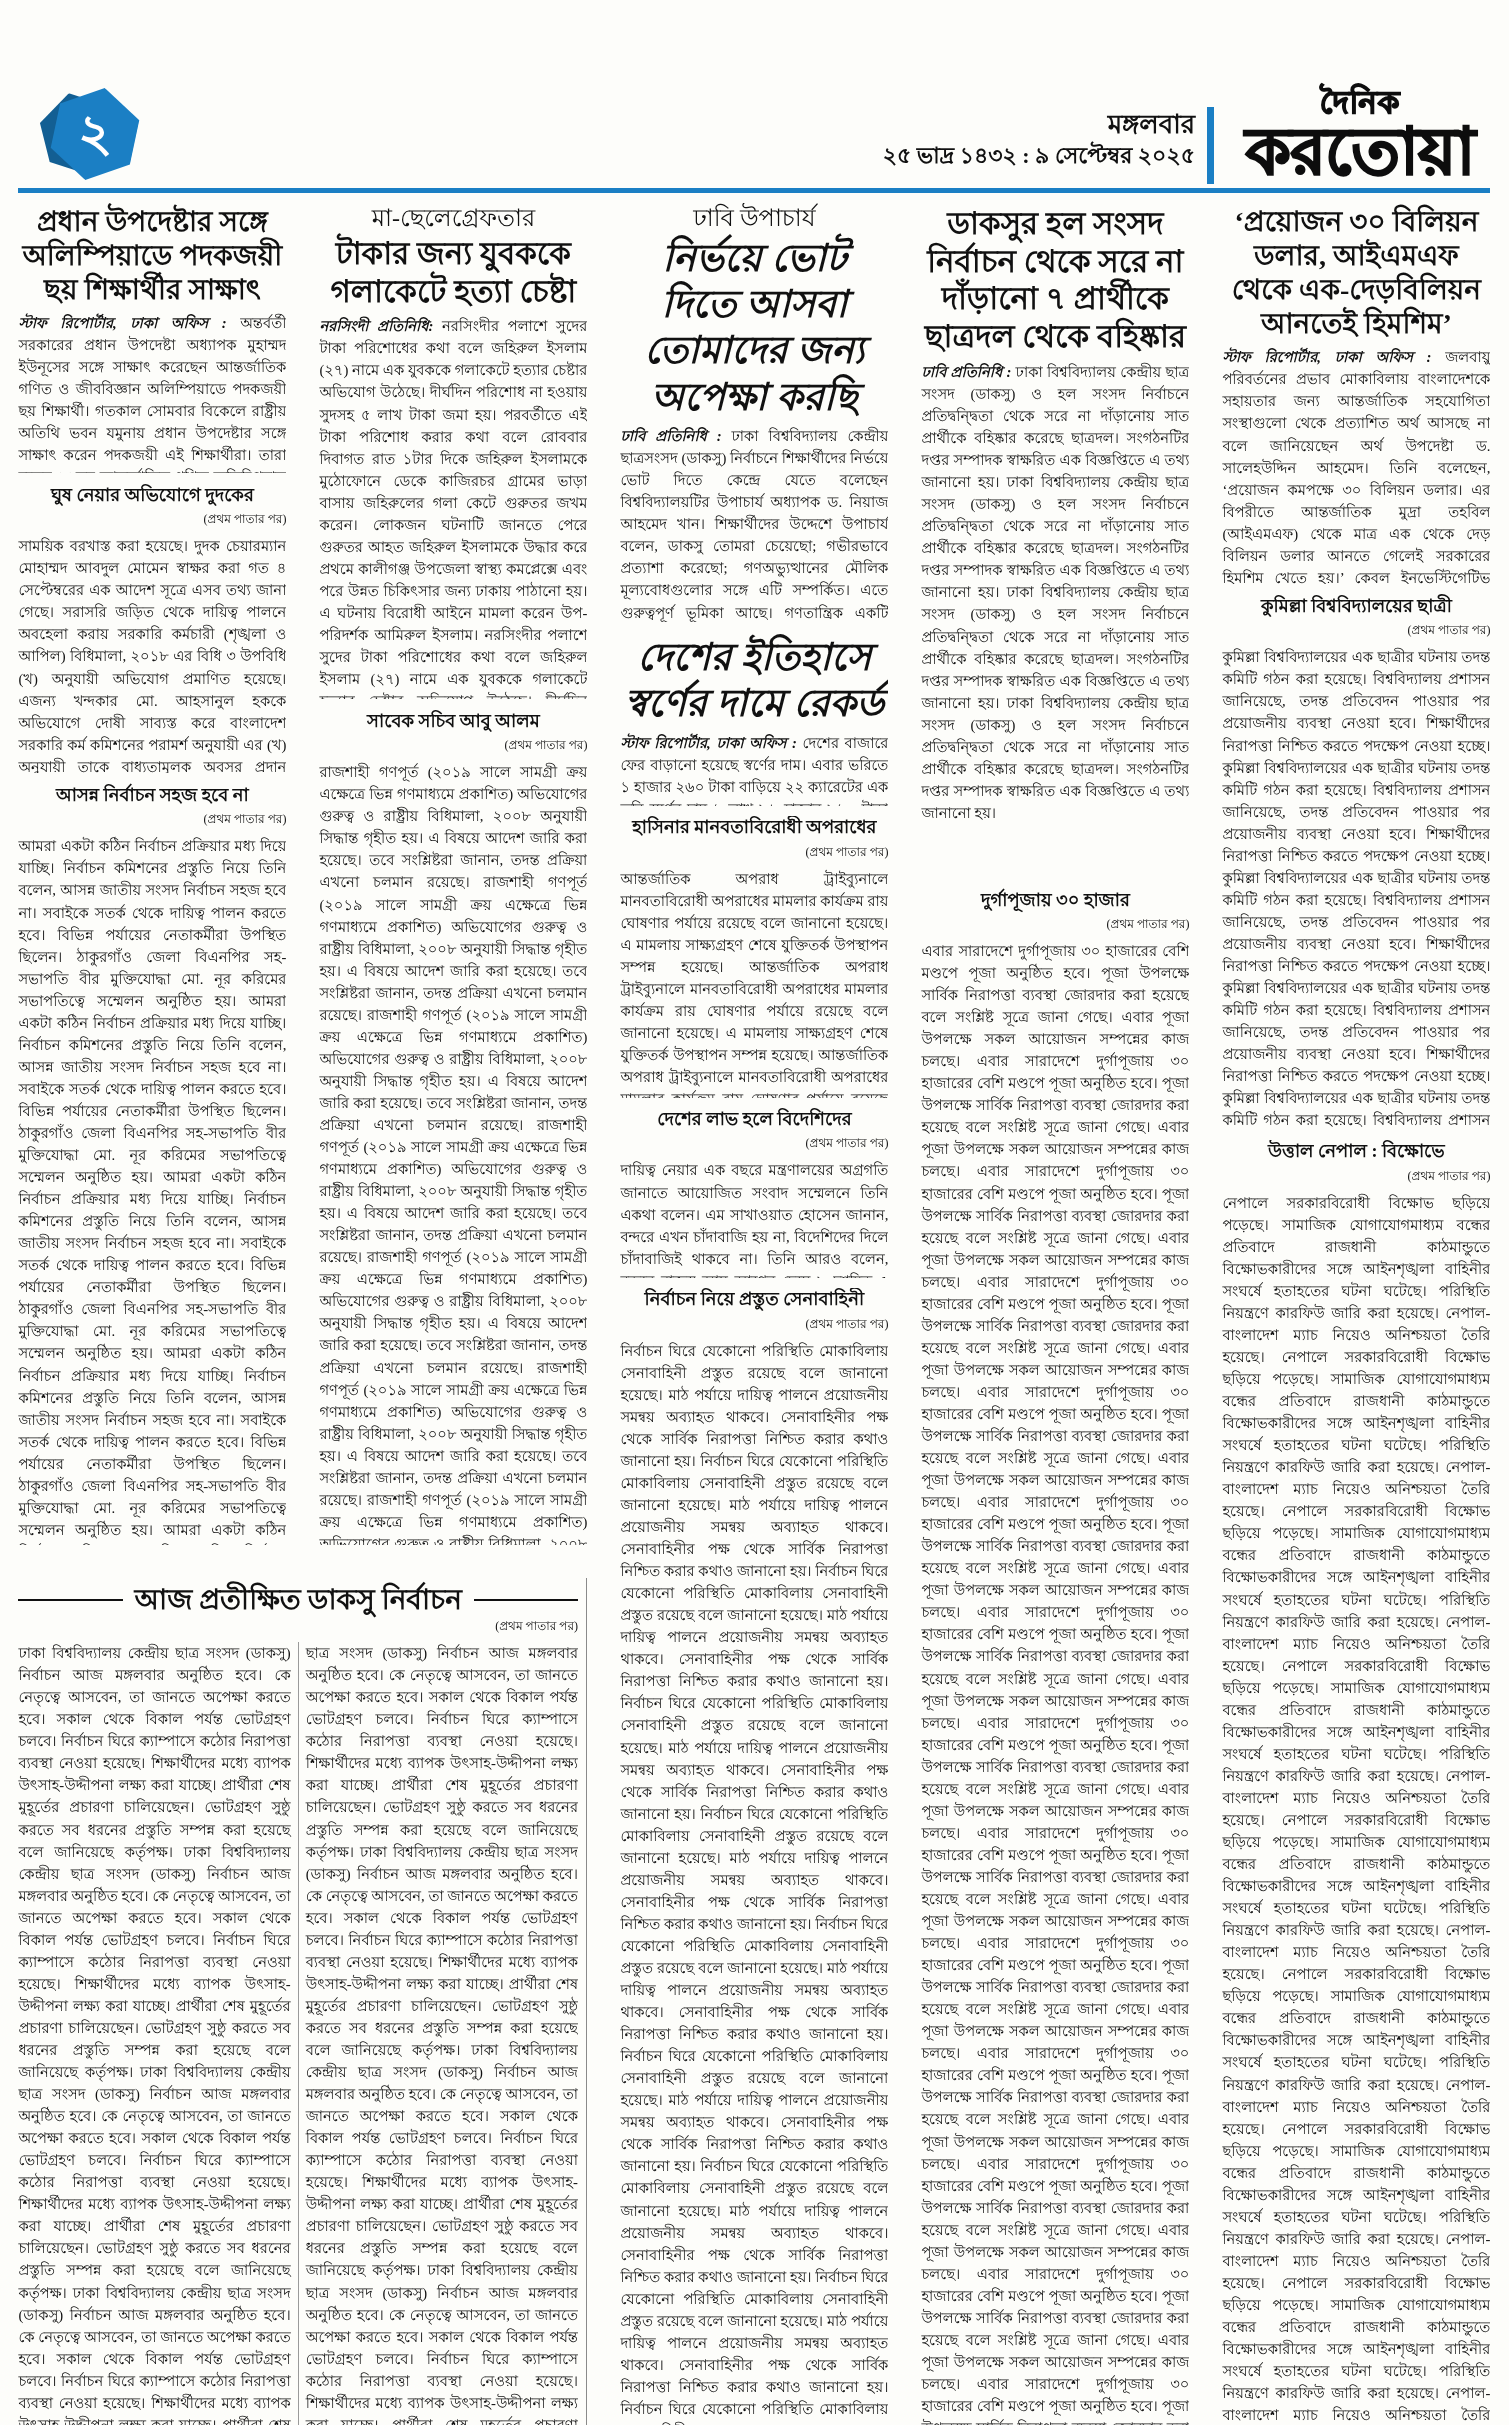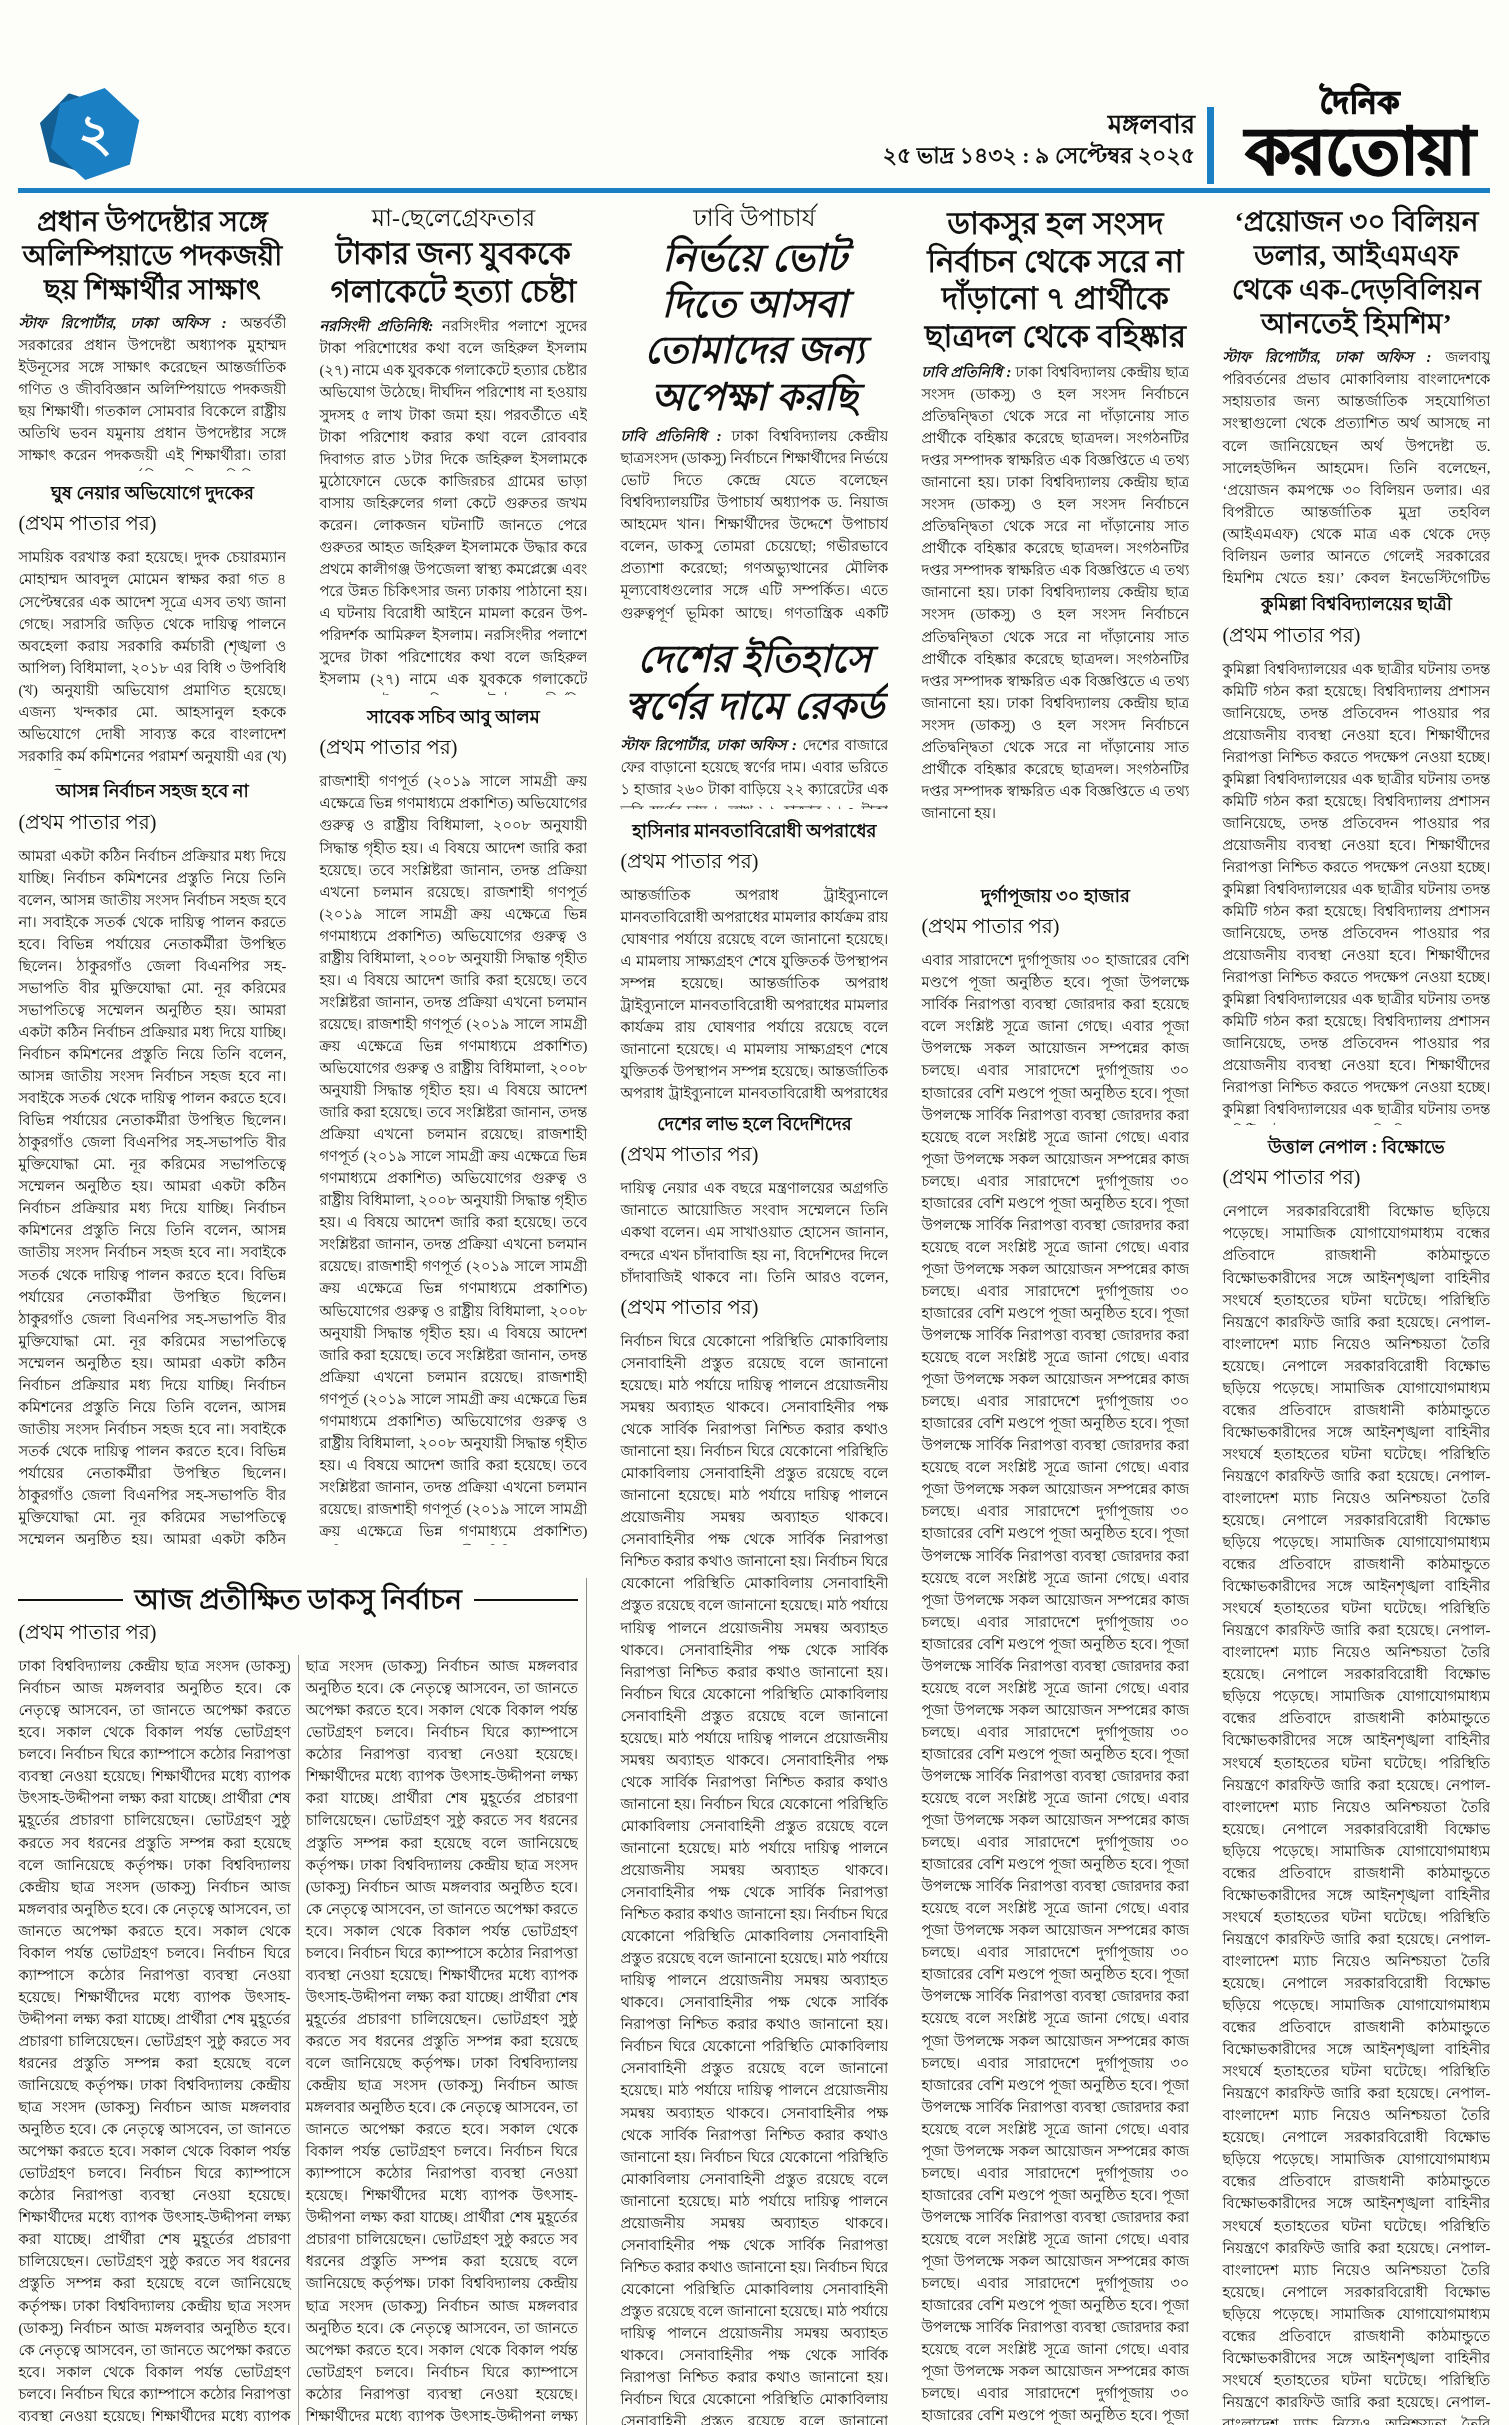--- a/index.html
+++ b/index.html
@@ -55,21 +55,21 @@
   .kicker { text-align:center; font-size:24px; font-weight:normal; line-height:1.25; }
   .kicker.light { font-weight:normal; }
   h2.headline {
     text-align:center; font-weight:bold; line-height:1.22;
     font-family:"Liberation Serif",serif; margin:1.7px 0 5px 0;
   }
   .h-xl { font-size:38px;font-style:italic; }
   .h-lg { font-size:31px; }
   .h-md { font-size:28px; }
   .h-sm { font-size:18px; }
-  .note { text-align:left; font-size:20px; margin:-1.7px 0 5px 0; }
+  .note { text-align:right; font-size:12px; margin:-1.7px 0 5px 0; }
   .body-block {
     font-size:14.7px; line-height:1.5; text-align:justify; overflow:hidden;
     word-break:break-word;
   }
   .byline { font-weight:bold; font-style:italic; }
   .rule-head { display:flex; align-items:center; gap:11.7px; margin:5px 0 1.7px 0; }
   .rule-head .rule { flex:1; height:2.5px; background:#111; }
   .rule-head h2 { white-space:nowrap; margin:0; }
   .two-col { columns:2; column-gap:15px; column-rule:0.8px solid #9a9a9a; }
   .mt-sm { margin-top:10px; }
@@ -144,20 +144,21 @@
         <h2 class="headline h-sm">হাসিনার মানবতাবিরোধী অপরাধের</h2>
         <div class="note">(প্রথম পাতার পর)</div>
         <p class="body-block grow"><span>আন্তর্জাতিক অপরাধ ট্রাইব্যুনালে মানবতাবিরোধী অপরাধের মামলার কার্যক্রম রায় ঘোষণার পর্যায়ে রয়েছে বলে জানানো হয়েছে। এ মামলায় সাক্ষ্যগ্রহণ শেষে যুক্তিতর্ক উপস্থাপন সম্পন্ন হয়েছে। আন্তর্জাতিক অপরাধ ট্রাইব্যুনালে মানবতাবিরোধী অপরাধের মামলার কার্যক্রম রায় ঘোষণার পর্যায়ে রয়েছে বলে জানানো হয়েছে। এ মামলায় সাক্ষ্যগ্রহণ শেষে যুক্তিতর্ক উপস্থাপন সম্পন্ন হয়েছে। আন্তর্জাতিক অপরাধ ট্রাইব্যুনালে মানবতাবিরোধী অপরাধের মামলার কার্যক্রম রায় ঘোষণার পর্যায়ে রয়েছে বলে জানানো হয়েছে। এ মামলায় সাক্ষ্যগ্রহণ শেষে যুক্তিতর্ক উপস্থাপন সম্পন্ন হয়েছে। আন্তর্জাতিক অপরাধ ট্রাইব্যুনালে মানবতাবিরোধী অপরাধের মামলার কার্যক্রম রায় ঘোষণার পর্যায়ে রয়েছে বলে জানানো হয়েছে। এ মামলায় সাক্ষ্যগ্রহণ শেষে যুক্তিতর্ক উপস্থাপন সম্পন্ন হয়েছে। আন্তর্জাতিক অপরাধ ট্রাইব্যুনালে মানবতাবিরোধী অপরাধের মামলার কার্যক্রম রায় ঘোষণার পর্যায়ে রয়েছে বলে জানানো হয়েছে। এ মামলায় সাক্ষ্যগ্রহণ শেষে যুক্তিতর্ক উপস্থাপন সম্পন্ন হয়েছে।</span></p>
       </div>
       <div class="article mt-sm" style="height:218px;">
         <h2 class="headline h-sm">দেশের লাভ হলে বিদেশিদের</h2>
         <div class="note">(প্রথম পাতার পর)</div>
         <p class="body-block grow"><span>দায়িত্ব নেয়ার এক বছরে মন্ত্রণালয়ের অগ্রগতি জানাতে আয়োজিত সংবাদ সম্মেলনে তিনি একথা বলেন। এম সাখাওয়াত হোসেন জানান, বন্দরে এখন চাঁদাবাজি হয় না, বিদেশিদের দিলে চাঁদাবাজিই থাকবে না। তিনি আরও বলেন, বন্দরে রাজস্ব আয় আগের চেয়ে ৮ দশমিক ৫ ভাগ বেড়েছে। ২০২৪-২৫ অর্থবছরে নৌ পরিবহন মন্ত্রণালয়ের বিভিন্ন সংস্থার রাজস্ব আয় হয়েছে ৬ হাজার ৫৭৫ কোটি ৯৭ লাখ টাকা। যা আগের অর্থবছরের তুলনায় বেশি। দায়িত্ব নেয়ার এক বছরে মন্ত্রণালয়ের অগ্রগতি জানাতে আয়োজিত সংবাদ সম্মেলনে তিনি একথা বলেন। এম সাখাওয়াত হোসেন জানান, বন্দরে এখন চাঁদাবাজি হয় না, বিদেশিদের দিলে চাঁদাবাজিই থাকবে না। তিনি আরও বলেন, বন্দরে রাজস্ব আয় আগের চেয়ে ৮ দশমিক ৫ ভাগ বেড়েছে। ২০২৪-২৫ অর্থবছরে নৌ পরিবহন মন্ত্রণালয়ের বিভিন্ন সংস্থার রাজস্ব আয় হয়েছে ৬ হাজার ৫৭৫ কোটি ৯৭ লাখ টাকা। যা আগের অর্থবছরের তুলনায় বেশি।</span></p>
       </div>
       <div class="article mt-sm grow">
+        <h2 class="headline h-sm">নির্বাচন নিয়ে প্রস্তুত সেনাবাহিনী</h2>
         <div class="note">(প্রথম পাতার পর)</div>
         <p class="body-block grow"><span>নির্বাচন ঘিরে যেকোনো পরিস্থিতি মোকাবিলায় সেনাবাহিনী প্রস্তুত রয়েছে বলে জানানো হয়েছে। মাঠ পর্যায়ে দায়িত্ব পালনে প্রয়োজনীয় সমন্বয় অব্যাহত থাকবে। সেনাবাহিনীর পক্ষ থেকে সার্বিক নিরাপত্তা নিশ্চিত করার কথাও জানানো হয়। নির্বাচন ঘিরে যেকোনো পরিস্থিতি মোকাবিলায় সেনাবাহিনী প্রস্তুত রয়েছে বলে জানানো হয়েছে। মাঠ পর্যায়ে দায়িত্ব পালনে প্রয়োজনীয় সমন্বয় অব্যাহত থাকবে। সেনাবাহিনীর পক্ষ থেকে সার্বিক নিরাপত্তা নিশ্চিত করার কথাও জানানো হয়। নির্বাচন ঘিরে যেকোনো পরিস্থিতি মোকাবিলায় সেনাবাহিনী প্রস্তুত রয়েছে বলে জানানো হয়েছে। মাঠ পর্যায়ে দায়িত্ব পালনে প্রয়োজনীয় সমন্বয় অব্যাহত থাকবে। সেনাবাহিনীর পক্ষ থেকে সার্বিক নিরাপত্তা নিশ্চিত করার কথাও জানানো হয়। নির্বাচন ঘিরে যেকোনো পরিস্থিতি মোকাবিলায় সেনাবাহিনী প্রস্তুত রয়েছে বলে জানানো হয়েছে। মাঠ পর্যায়ে দায়িত্ব পালনে প্রয়োজনীয় সমন্বয় অব্যাহত থাকবে। সেনাবাহিনীর পক্ষ থেকে সার্বিক নিরাপত্তা নিশ্চিত করার কথাও জানানো হয়। নির্বাচন ঘিরে যেকোনো পরিস্থিতি মোকাবিলায় সেনাবাহিনী প্রস্তুত রয়েছে বলে জানানো হয়েছে। মাঠ পর্যায়ে দায়িত্ব পালনে প্রয়োজনীয় সমন্বয় অব্যাহত থাকবে। সেনাবাহিনীর পক্ষ থেকে সার্বিক নিরাপত্তা নিশ্চিত করার কথাও জানানো হয়। নির্বাচন ঘিরে যেকোনো পরিস্থিতি মোকাবিলায় সেনাবাহিনী প্রস্তুত রয়েছে বলে জানানো হয়েছে। মাঠ পর্যায়ে দায়িত্ব পালনে প্রয়োজনীয় সমন্বয় অব্যাহত থাকবে। সেনাবাহিনীর পক্ষ থেকে সার্বিক নিরাপত্তা নিশ্চিত করার কথাও জানানো হয়। নির্বাচন ঘিরে যেকোনো পরিস্থিতি মোকাবিলায় সেনাবাহিনী প্রস্তুত রয়েছে বলে জানানো হয়েছে। মাঠ পর্যায়ে দায়িত্ব পালনে প্রয়োজনীয় সমন্বয় অব্যাহত থাকবে। সেনাবাহিনীর পক্ষ থেকে সার্বিক নিরাপত্তা নিশ্চিত করার কথাও জানানো হয়। নির্বাচন ঘিরে যেকোনো পরিস্থিতি মোকাবিলায় সেনাবাহিনী প্রস্তুত রয়েছে বলে জানানো হয়েছে। মাঠ পর্যায়ে দায়িত্ব পালনে প্রয়োজনীয় সমন্বয় অব্যাহত থাকবে। সেনাবাহিনীর পক্ষ থেকে সার্বিক নিরাপত্তা নিশ্চিত করার কথাও জানানো হয়। নির্বাচন ঘিরে যেকোনো পরিস্থিতি মোকাবিলায় সেনাবাহিনী প্রস্তুত রয়েছে বলে জানানো হয়েছে। মাঠ পর্যায়ে দায়িত্ব পালনে প্রয়োজনীয় সমন্বয় অব্যাহত থাকবে। সেনাবাহিনীর পক্ষ থেকে সার্বিক নিরাপত্তা নিশ্চিত করার কথাও জানানো হয়। নির্বাচন ঘিরে যেকোনো পরিস্থিতি মোকাবিলায় সেনাবাহিনী প্রস্তুত রয়েছে বলে জানানো হয়েছে। মাঠ পর্যায়ে দায়িত্ব পালনে প্রয়োজনীয় সমন্বয় অব্যাহত থাকবে। সেনাবাহিনীর পক্ষ থেকে সার্বিক নিরাপত্তা নিশ্চিত করার কথাও জানানো হয়। নির্বাচন ঘিরে যেকোনো পরিস্থিতি মোকাবিলায় সেনাবাহিনী প্রস্তুত রয়েছে বলে জানানো হয়েছে। মাঠ পর্যায়ে দায়িত্ব পালনে প্রয়োজনীয় সমন্বয় অব্যাহত থাকবে। সেনাবাহিনীর পক্ষ থেকে সার্বিক নিরাপত্তা নিশ্চিত করার কথাও জানানো হয়। নির্বাচন ঘিরে যেকোনো পরিস্থিতি মোকাবিলায় সেনাবাহিনী প্রস্তুত রয়েছে বলে জানানো হয়েছে। মাঠ পর্যায়ে দায়িত্ব পালনে প্রয়োজনীয় সমন্বয় অব্যাহত থাকবে। সেনাবাহিনীর পক্ষ থেকে সার্বিক নিরাপত্তা নিশ্চিত করার কথাও জানানো হয়।</span></p>
       </div>
     </div>
 
     <div id="col4" class="col">
       <div class="article" style="height:708px;">
         <h2 class="headline h-lg">ডাকসুর হল সংসদ নির্বাচন থেকে সরে না দাঁড়ানো ৭ প্রার্থীকে ছাত্রদল থেকে বহিষ্কার</h2>
         <p class="body-block grow"><span class="byline">ঢাবি প্রতিনিধি :</span> <span>ঢাকা বিশ্ববিদ্যালয় কেন্দ্রীয় ছাত্র সংসদ (ডাকসু) ও হল সংসদ নির্বাচনে প্রতিদ্বন্দ্বিতা থেকে সরে না দাঁড়ানোয় সাত প্রার্থীকে বহিষ্কার করেছে ছাত্রদল। সংগঠনটির দপ্তর সম্পাদক স্বাক্ষরিত এক বিজ্ঞপ্তিতে এ তথ্য জানানো হয়। ঢাকা বিশ্ববিদ্যালয় কেন্দ্রীয় ছাত্র সংসদ (ডাকসু) ও হল সংসদ নির্বাচনে প্রতিদ্বন্দ্বিতা থেকে সরে না দাঁড়ানোয় সাত প্রার্থীকে বহিষ্কার করেছে ছাত্রদল। সংগঠনটির দপ্তর সম্পাদক স্বাক্ষরিত এক বিজ্ঞপ্তিতে এ তথ্য জানানো হয়। ঢাকা বিশ্ববিদ্যালয় কেন্দ্রীয় ছাত্র সংসদ (ডাকসু) ও হল সংসদ নির্বাচনে প্রতিদ্বন্দ্বিতা থেকে সরে না দাঁড়ানোয় সাত প্রার্থীকে বহিষ্কার করেছে ছাত্রদল। সংগঠনটির দপ্তর সম্পাদক স্বাক্ষরিত এক বিজ্ঞপ্তিতে এ তথ্য জানানো হয়। ঢাকা বিশ্ববিদ্যালয় কেন্দ্রীয় ছাত্র সংসদ (ডাকসু) ও হল সংসদ নির্বাচনে প্রতিদ্বন্দ্বিতা থেকে সরে না দাঁড়ানোয় সাত প্রার্থীকে বহিষ্কার করেছে ছাত্রদল। সংগঠনটির দপ্তর সম্পাদক স্বাক্ষরিত এক বিজ্ঞপ্তিতে এ তথ্য জানানো হয়।</span></p>
       </div>

